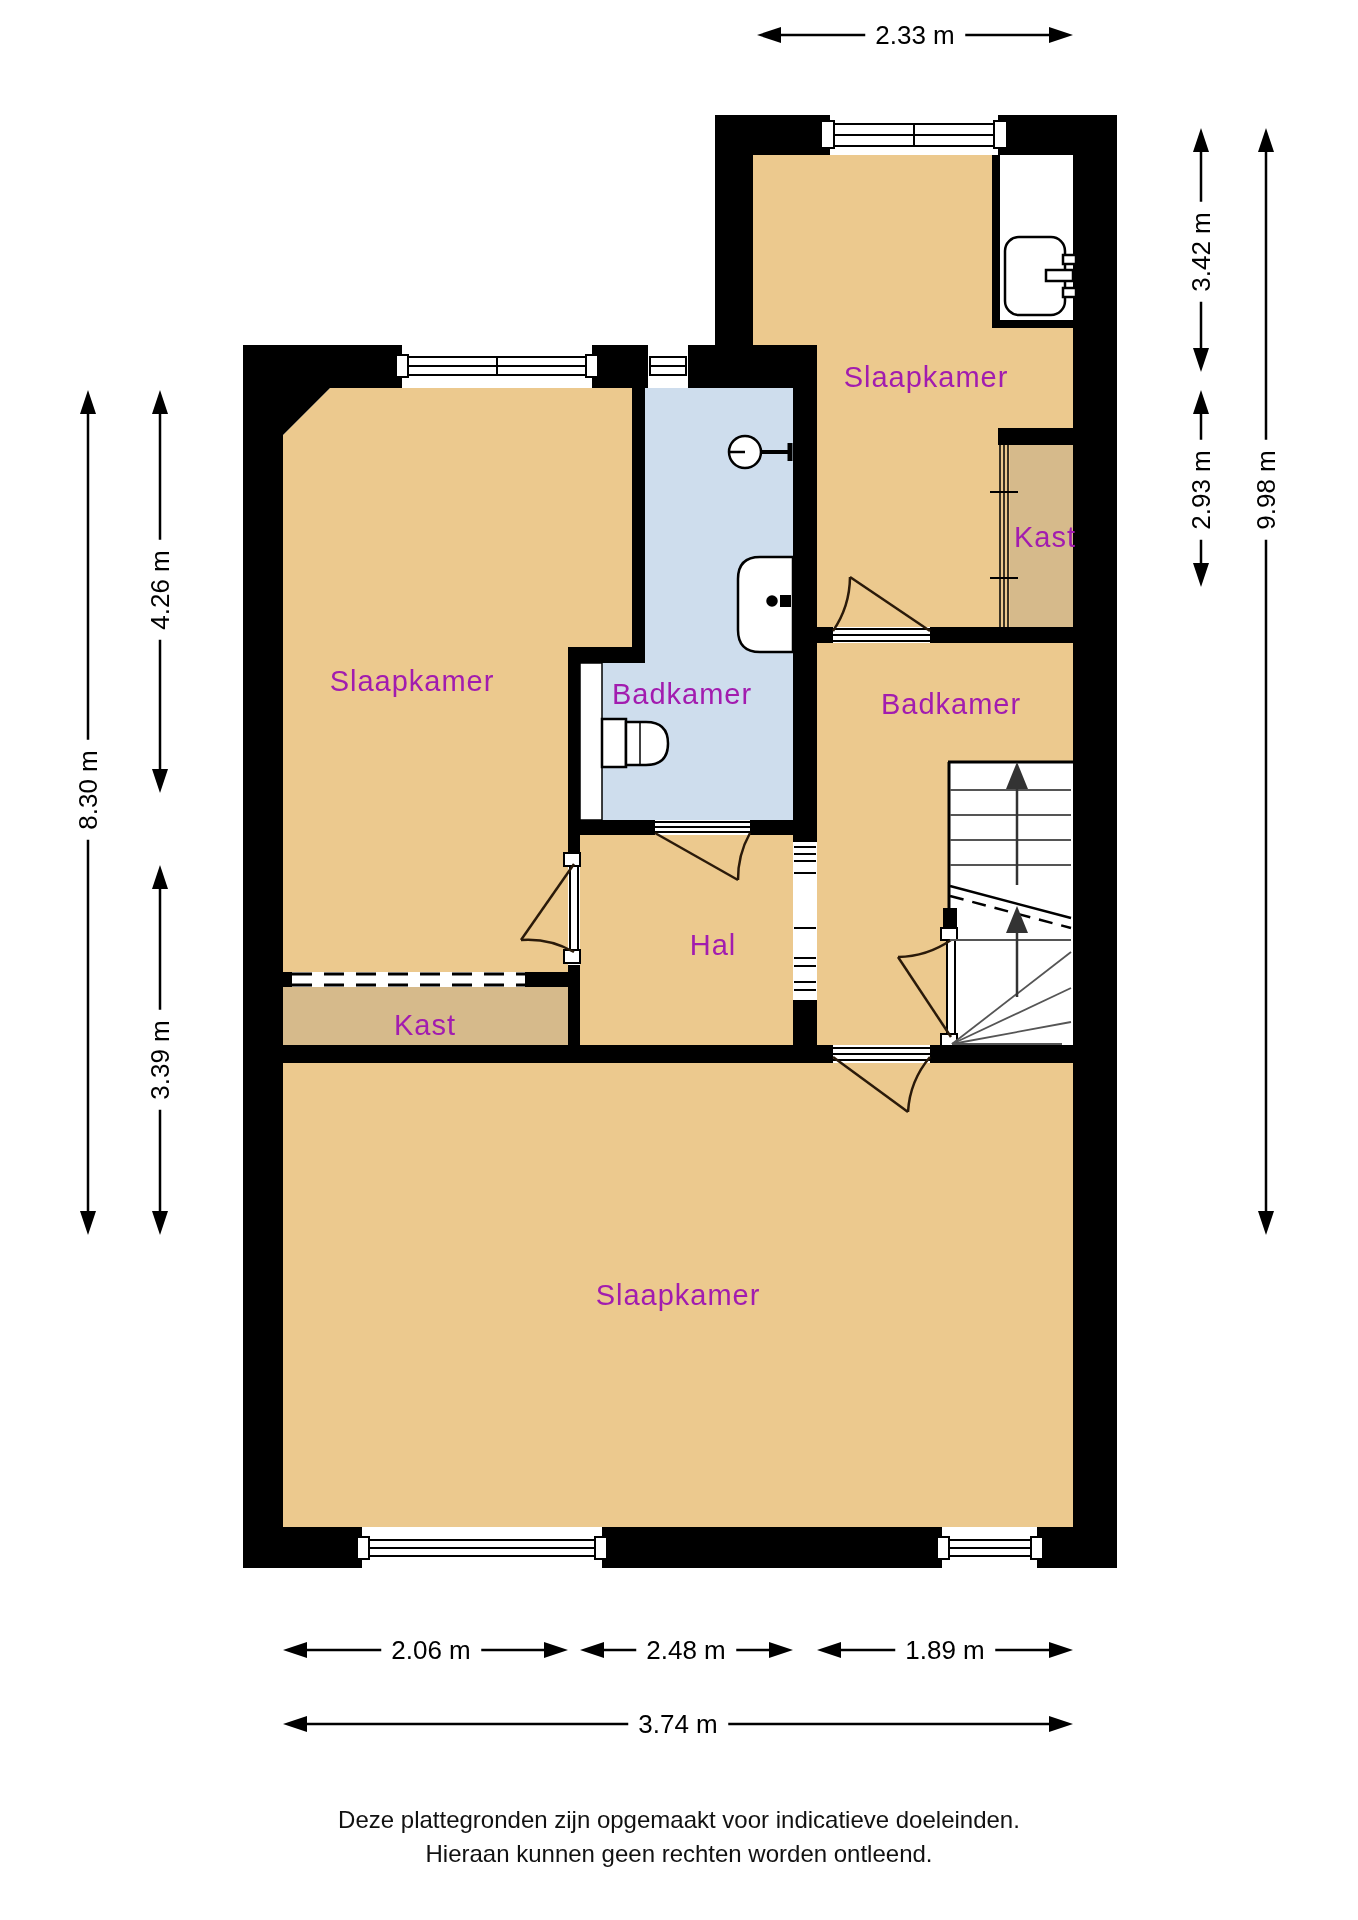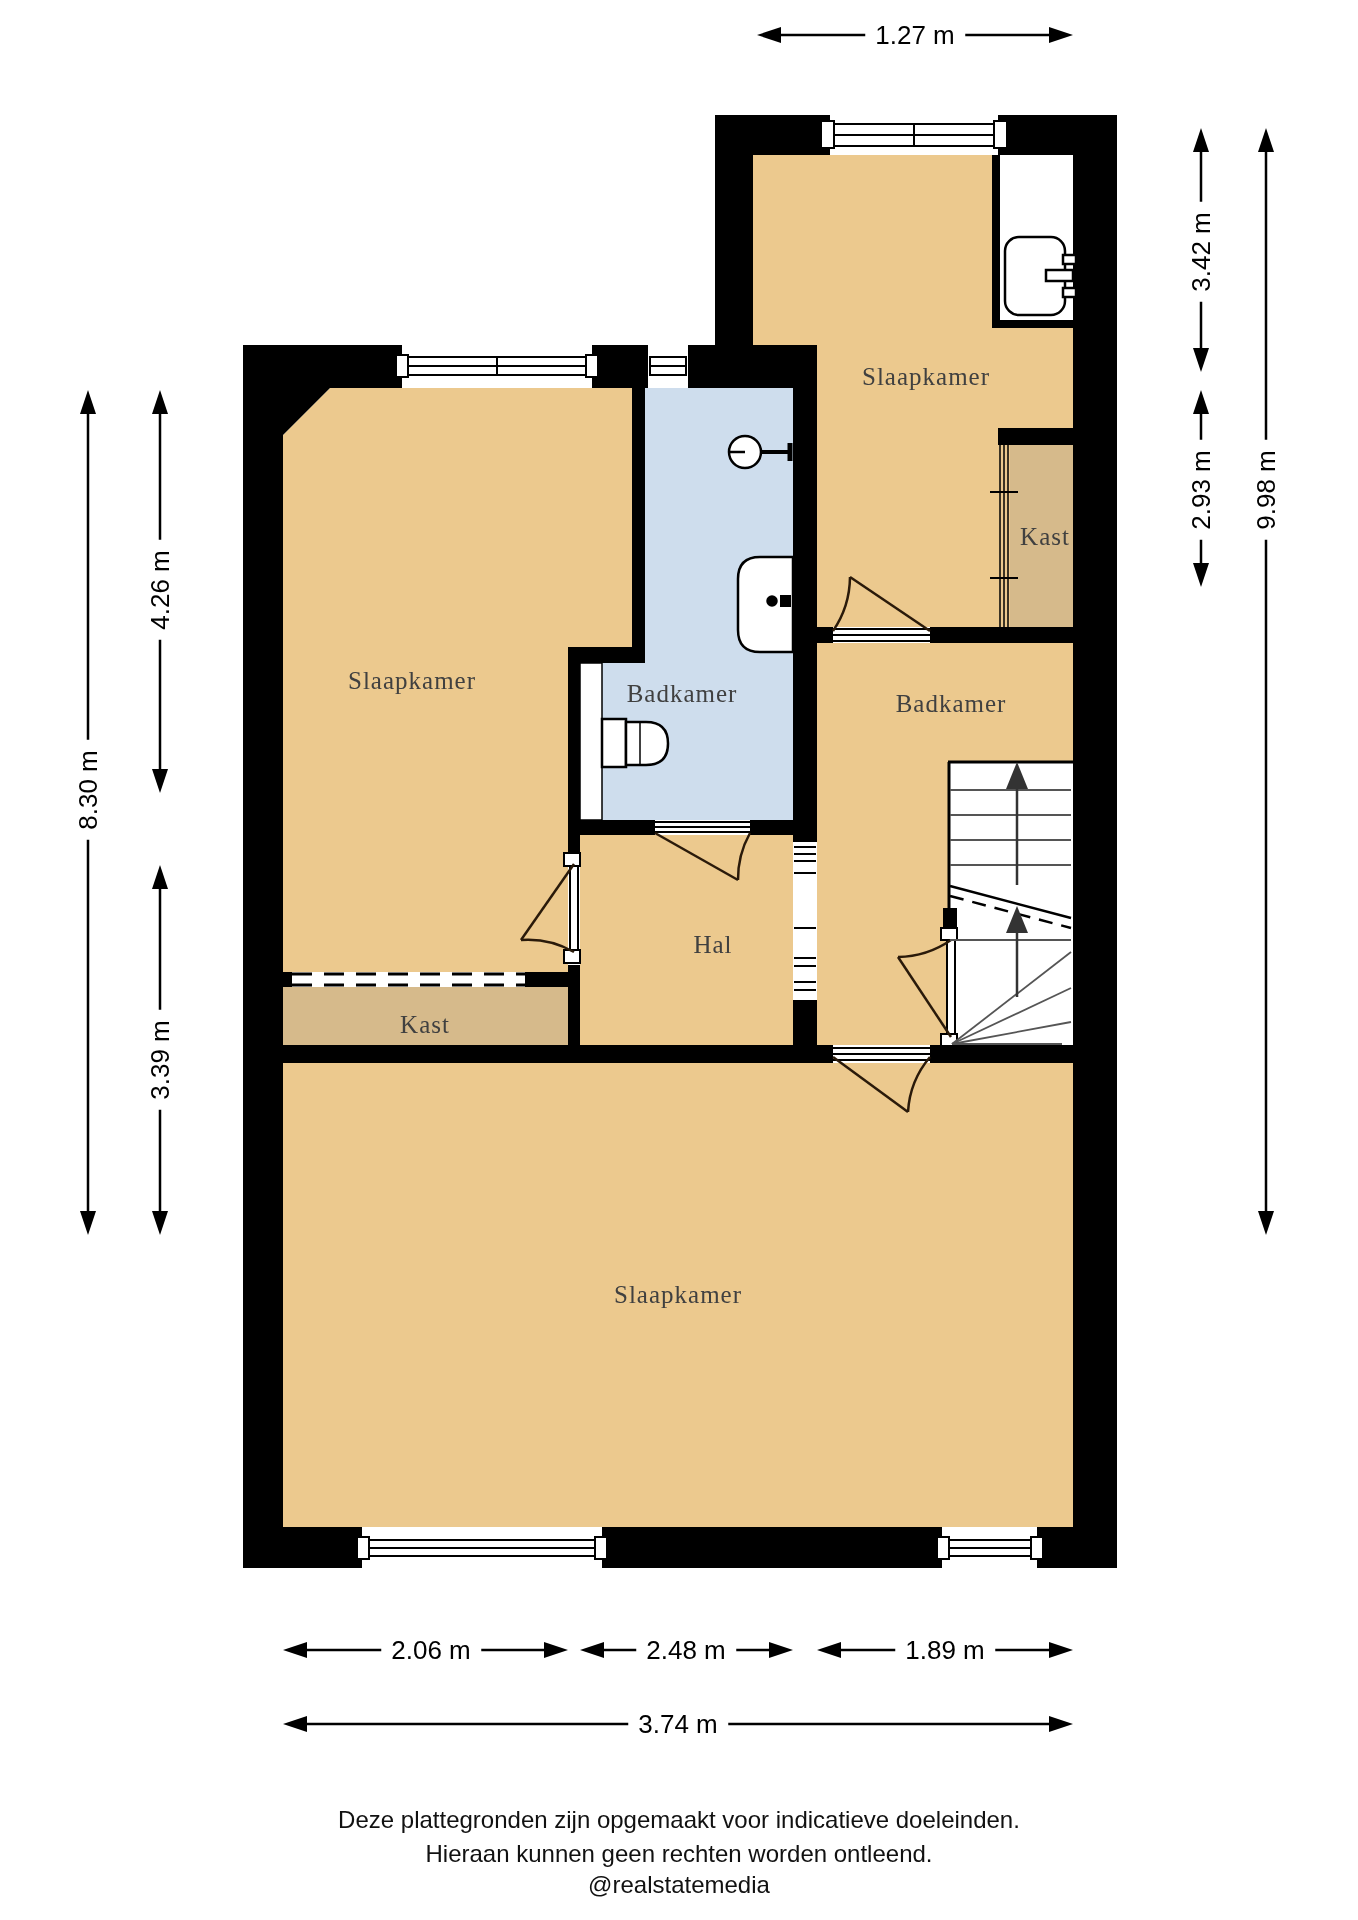--- a/index.html
+++ b/index.html
@@ -1,20 +1,20 @@
 <!DOCTYPE html>
 <html style="--room: #ecc98e; --closet: #d6ba8b; --bathroom: #cedded; --wall: #000000;"><head>
 <meta charset="utf-8">
 <style>
   html,body{margin:0;padding:0;background:#fff;}
   .canvas{position:relative;width:1358px;height:1920px;background:#fff;
           font-family:"Liberation Sans",sans-serif;overflow:hidden;}
   svg.plan{position:absolute;left:0;top:0;}
-  .room-label{position:absolute;transform:translate(-50%,-50%);font-size:25px;
-              color:#404040;white-space:nowrap;letter-spacing:1px;font-family:Liberation Serif, serif;}
+  .room-label{position:absolute;transform:translate(-50%,-50%);font-size:29px;
+              color:#a21caf;white-space:nowrap;letter-spacing:1px;}
   .dim-label{position:absolute;transform:translate(-50%,-50%);font-size:26px;color:#000;
              background:#fff;padding:0 10px;white-space:nowrap;}
   .dim-label.v{transform:translate(-50%,-50%) rotate(-90deg);}
   .footer-line{position:absolute;left:0;width:100%;text-align:center;font-size:24px;color:#111;}
   .wall{fill:var(--wall);}
   .dimline{stroke:#000;stroke-width:2.5;}
   .dimhead{fill:#000;}
 </style>
 </head>
 <body>
@@ -301,29 +301,28 @@
 
   <div class="room-label" style="left:926px;top:377px">Slaapkamer</div>
   <div class="room-label" style="left:1045px;top:537px">Kast</div>
   <div class="room-label" style="left:412px;top:681px">Slaapkamer</div>
   <div class="room-label" style="left:682px;top:694px">Badkamer</div>
   <div class="room-label" style="left:951px;top:704px">Badkamer</div>
   <div class="room-label" style="left:713px;top:945px">Hal</div>
   <div class="room-label" style="left:425px;top:1025px">Kast</div>
   <div class="room-label" style="left:678px;top:1295px">Slaapkamer</div>
 
-  <div class="dim-label" style="left:915px;top:35px">1.27 m</div>
+  <div class="dim-label" style="left:915px;top:35px">2.33 m</div>
   <div class="dim-label" style="left:431px;top:1650px">2.06 m</div>
   <div class="dim-label" style="left:686px;top:1650px">2.48 m</div>
   <div class="dim-label" style="left:945px;top:1650px">1.89 m</div>
   <div class="dim-label" style="left:678px;top:1724px">3.74 m</div>
   <div class="dim-label v" style="left:88px;top:790px">8.30 m</div>
   <div class="dim-label v" style="left:160px;top:590px">4.26 m</div>
   <div class="dim-label v" style="left:160px;top:1060px">3.39 m</div>
   <div class="dim-label v" style="left:1201px;top:252px">3.42 m</div>
   <div class="dim-label v" style="left:1201px;top:490px">2.93 m</div>
   <div class="dim-label v" style="left:1266px;top:490px">9.98 m</div>
 
   <div class="footer-line" style="top:1840px">Hieraan kunnen geen rechten worden ontleend.</div>
   <div class="footer-line" style="top:1806px">Deze plattegronden zijn opgemaakt voor indicatieve doeleinden.</div>
-  <div class="footer-line" style="top:1871px">@realstatemedia</div>
 
 </div>
 
 </body></html>

